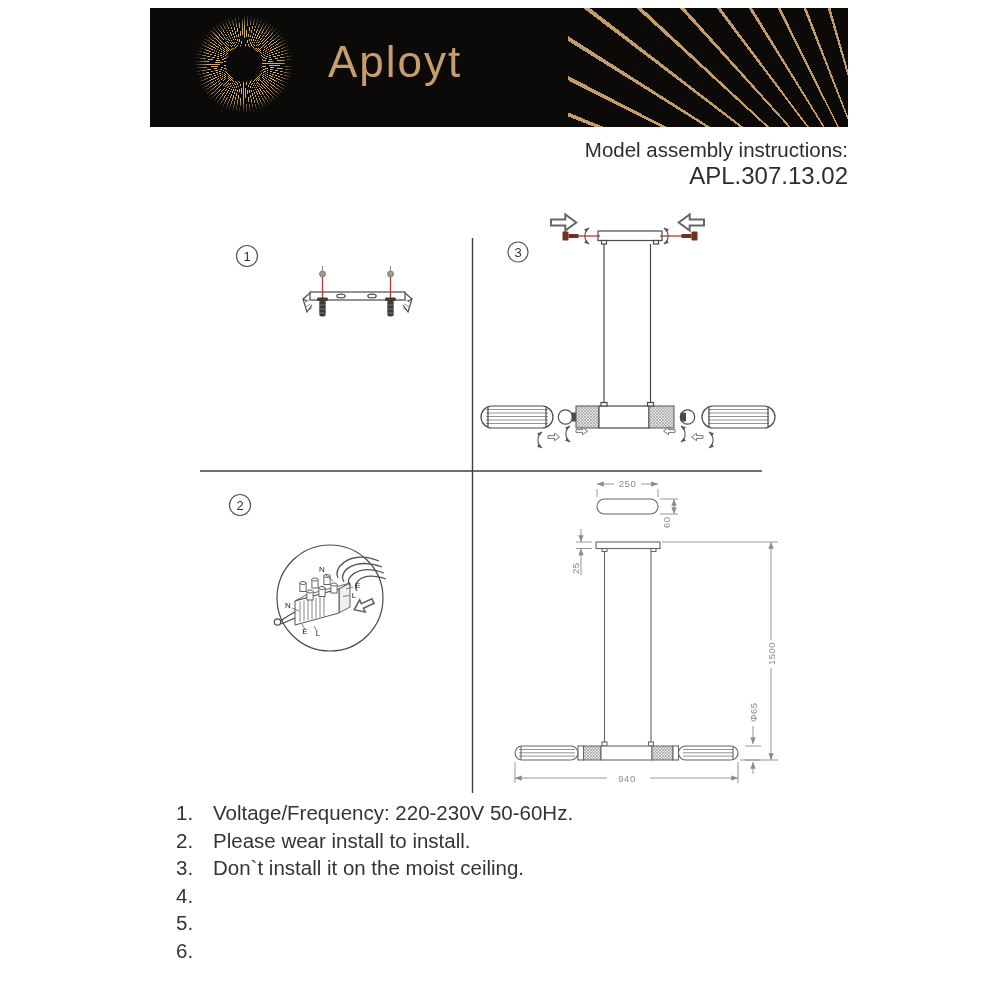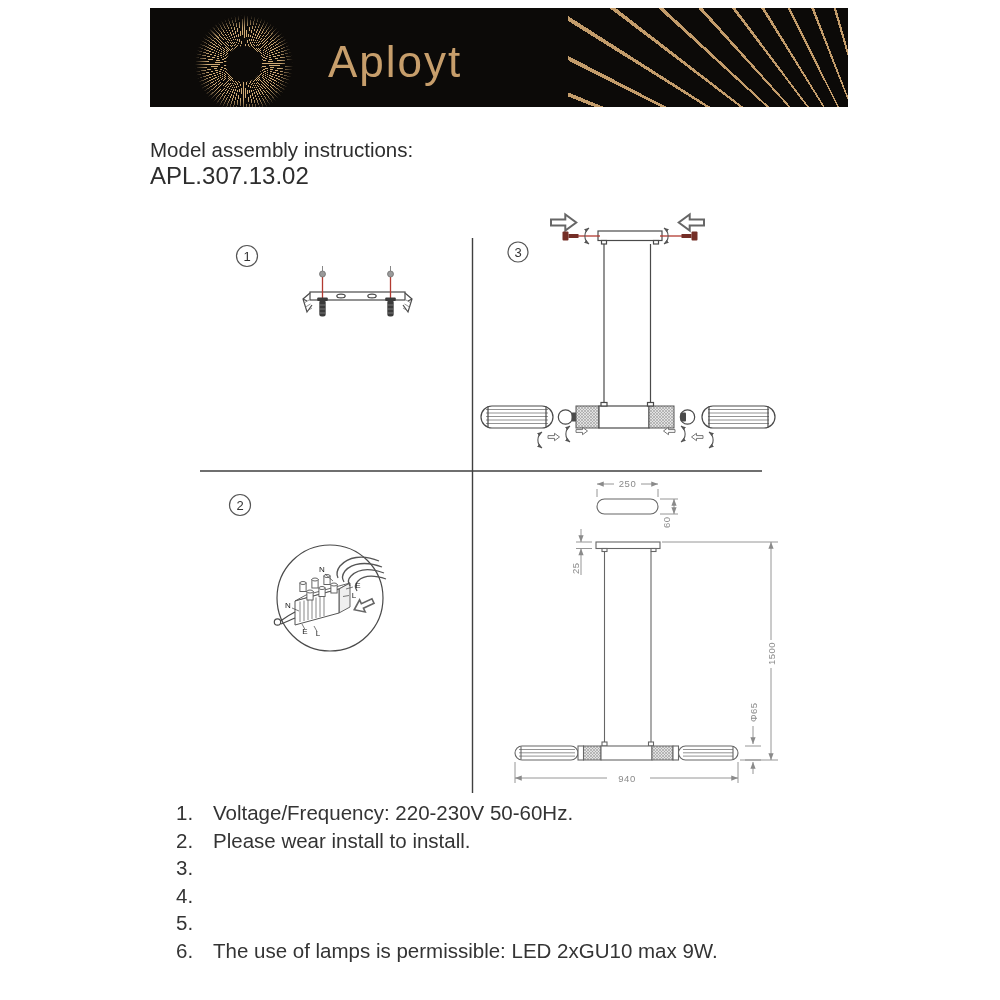--- a/index.html
+++ b/index.html
@@ -3,32 +3,32 @@
 <meta charset="utf-8">
 <style>
   :root{
     --banner_bg:#0c0a08; --gold:#c79e6b; --text:#343434;
     --line:#4a4a4a; --dim:#8a8a8a; --red:#b23a31;
   }
   *{margin:0;padding:0;box-sizing:border-box}
   html,body{width:1000px;height:1000px;background:#fff;font-family:"Liberation Sans",sans-serif;position:relative;overflow:hidden}
 
   
-  .banner{position:absolute;left:150px;top:8px;width:698px;height:99px;background:var(--banner_bg);overflow:hidden}
+  .banner{position:absolute;left:150px;top:8px;width:698px;height:119px;background:var(--banner_bg);overflow:hidden}
   .sunburst{position:absolute;left:44px;top:6px;width:100px;height:100px;border-radius:50%;overflow:hidden;
     background:
       radial-gradient(circle at 50% 50%, rgba(12,10,8,0) 0 36px, #0c0a08 49px),
       repeating-conic-gradient(from 0deg, rgba(219,180,124,.95) 0deg 1.1deg, rgba(219,180,124,0) 1.1deg 4.2deg);}
   .sunburst::after{content:"";position:absolute;left:50%;top:50%;width:36px;height:36px;margin:-18px 0 0 -18px;border-radius:50%;background:#0c0a08}
   .brand{position:absolute;left:178px;top:30px;font-size:44px;line-height:1.1;color:var(--gold);letter-spacing:2px;font-family:"Liberation Sans",sans-serif}
   .rays{position:absolute;right:-50px;bottom:-120px;width:330px;height:340px;
     background:repeating-conic-gradient(from 250deg at 100% 100%, rgba(205,164,112,.95) 0deg .6deg, rgba(205,164,112,0) .6deg 5.2deg)}
 
   
-  .titleblock{position:absolute;left:150px;top:137px;width:698px;text-align:left;color:#2d2d2d}
+  .titleblock{position:absolute;left:150px;top:137px;width:698px;text-align:right;color:#2d2d2d}
   .titleblock .t1{font-size:20.5px;line-height:26px}
   .titleblock .t2{font-size:24px;line-height:25px}
 
   
   svg.diagram{position:absolute;left:0;top:0}
   .s1{stroke:var(--line);fill:none;stroke-width:1.2}
   .fw{fill:#fff;stroke:var(--line);stroke-width:1.2}
   .fw6{fill:#fff;stroke:#666;stroke-width:1.1}
   .thin{stroke:#777;fill:none;stroke-width:.8}
   .red{stroke:var(--red);fill:none;stroke-width:1.3}
@@ -307,24 +307,24 @@
   <div class="ins-row">
     <span class="ins-num">1.</span>
     <span>Voltage/Frequency: 220-230V 50-60Hz.</span>
   </div>
   <div class="ins-row">
     <span class="ins-num">2.</span>
     <span>Please wear install to install.</span>
   </div>
   <div class="ins-row">
     <span class="ins-num">3.</span>
+    <span>Don`t install it on the moist ceiling.</span>
   </div>
   <div class="ins-row">
     <span class="ins-num">4.</span>
   </div>
   <div class="ins-row">
     <span class="ins-num">5.</span>
   </div>
   <div class="ins-row">
     <span class="ins-num">6.</span>
-    <span>The use of lamps is permissible: LED 2xGU10 max 9W.</span>
   </div>
 </div>
 
 </body></html>

